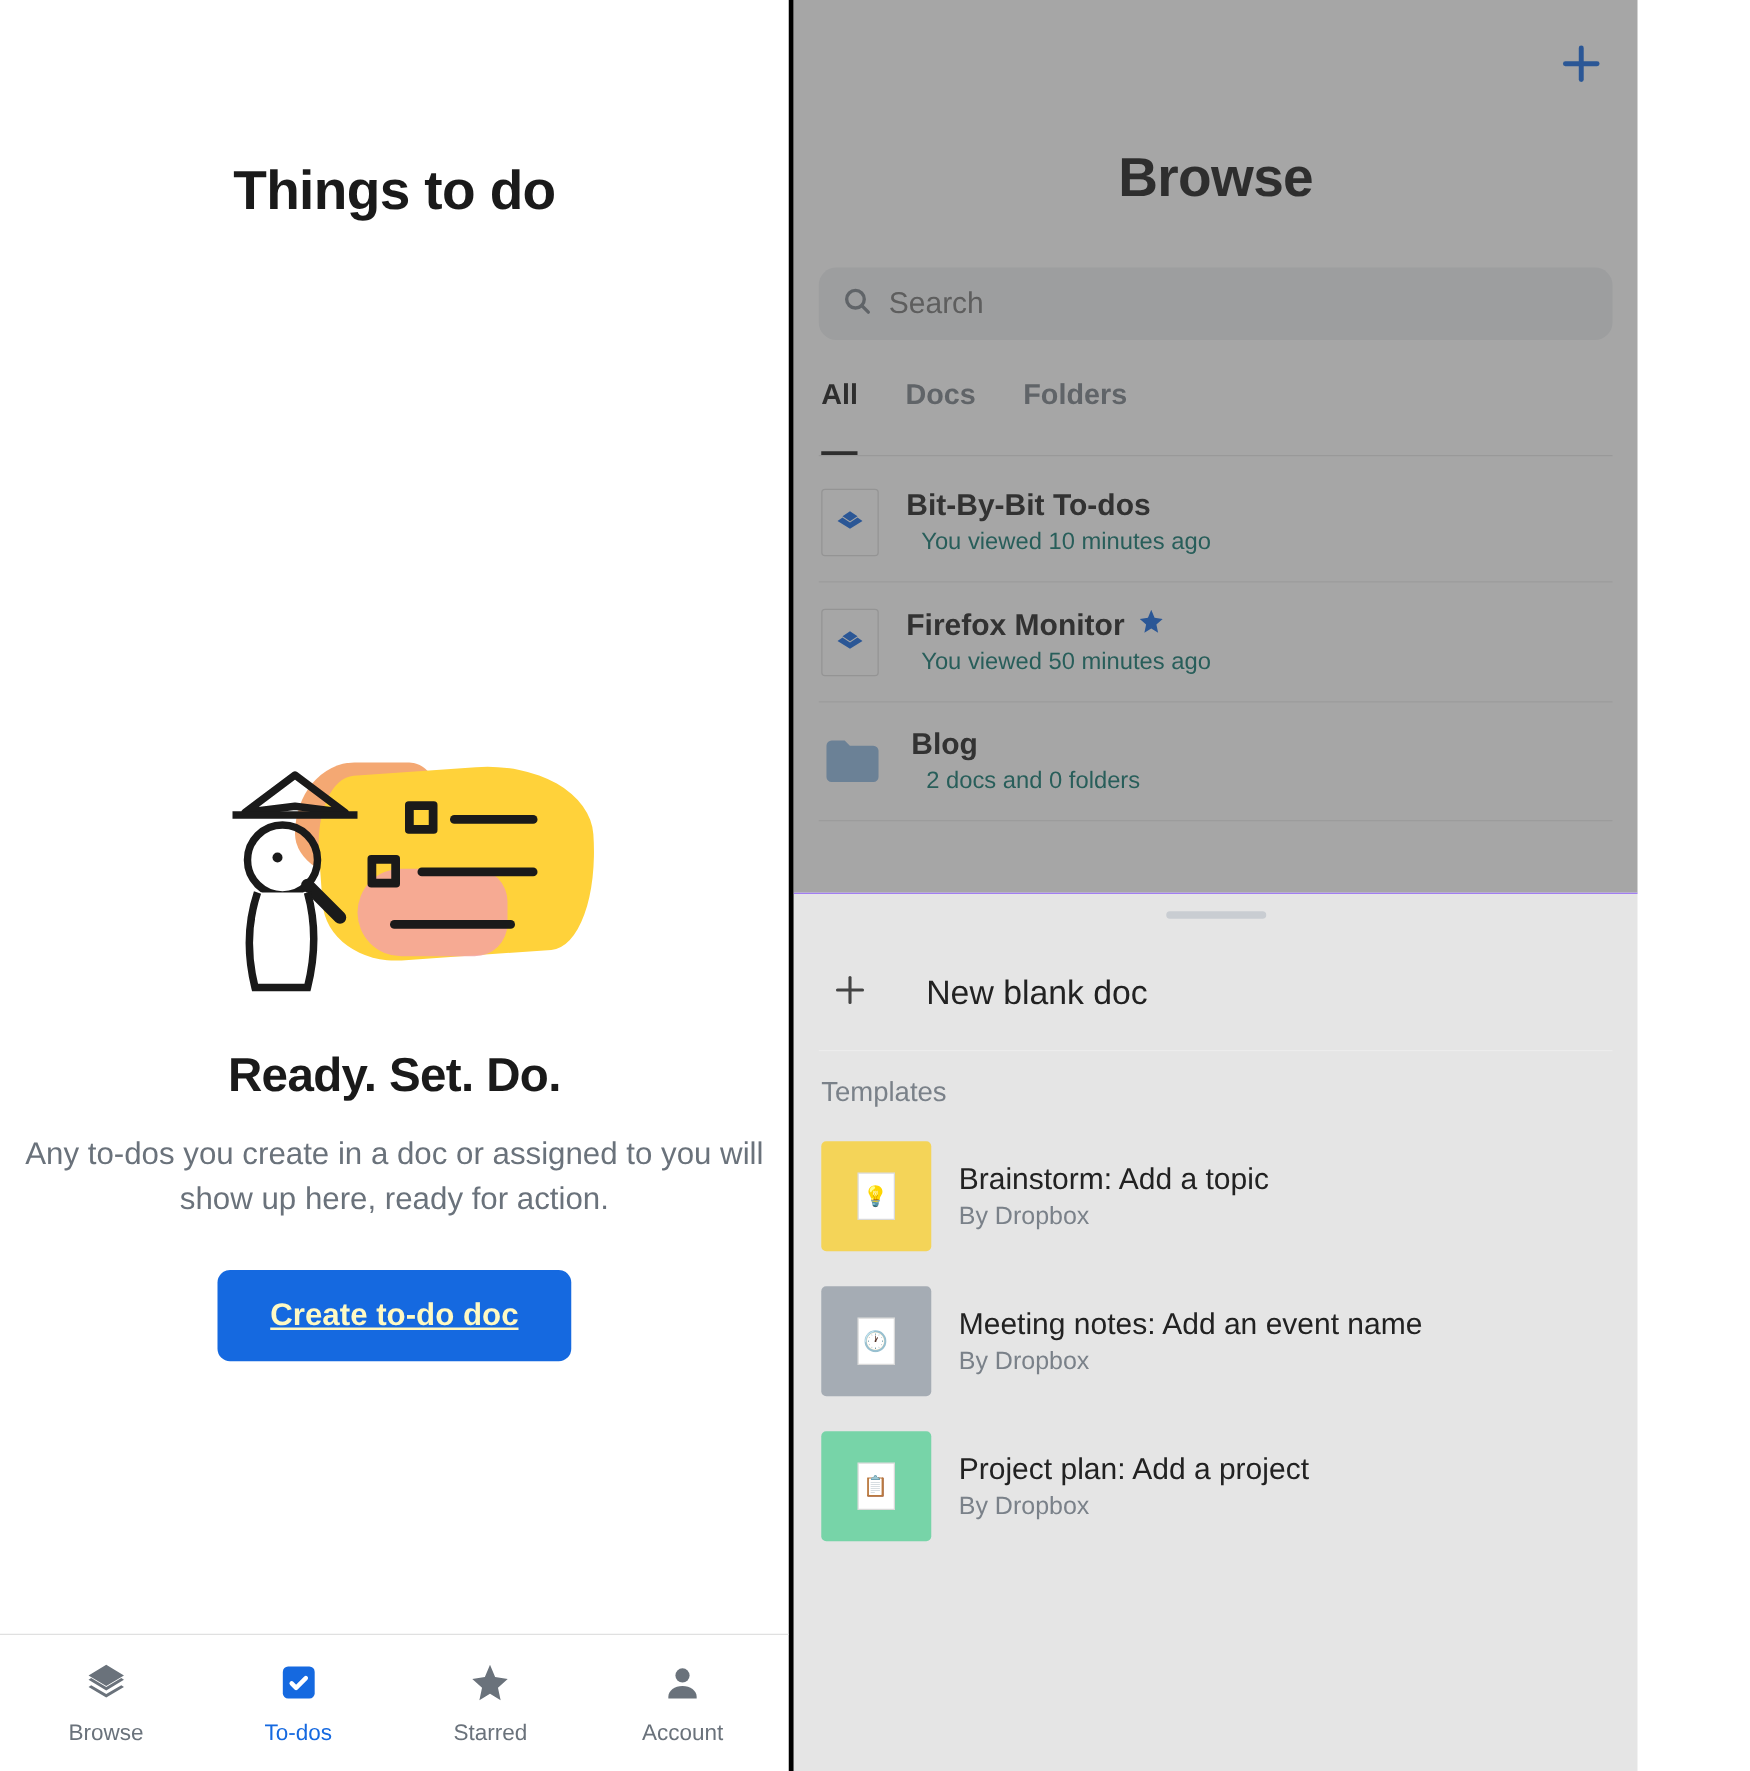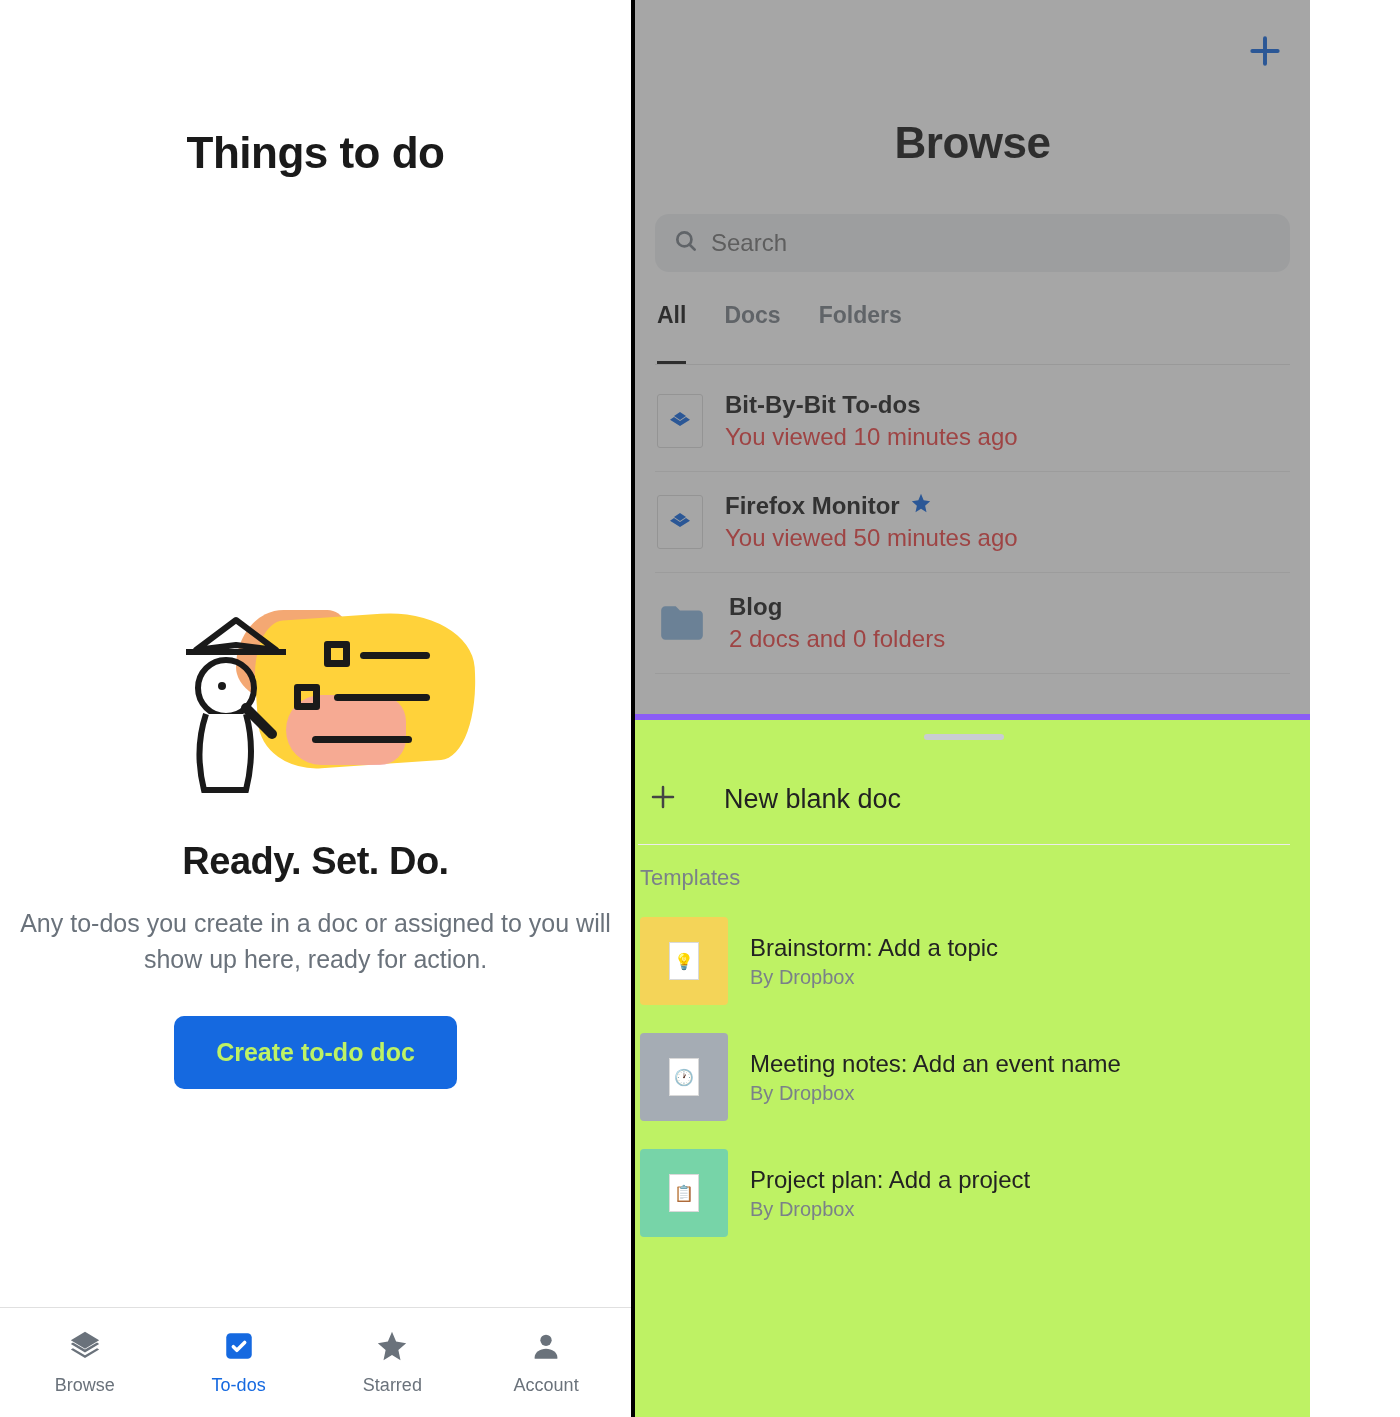--- a/index.html
+++ b/index.html
@@ -123,27 +123,28 @@
     font-size: 25px;
     color: #6a727b;
     text-align: center;
     max-width: 660px;
     margin-top: 22px;
     line-height: 1.45;
   }
   .cta-btn {
     margin-top: 38px;
     background: #1569e0;
-    color: #bef264;
+    color: #fef9c3;
     border: none;
     font-size: 25px;
     font-weight: 600;
     padding: 22px 42px;
     border-radius: 10px;
     cursor: pointer;
+    text-decoration: underline;
   }
 
   .bottom-nav {
     height: 110px;
     border-top: 1px solid #e0e0e0;
     display: flex;
     align-items: center;
     justify-content: space-around;
     padding: 0 8px;
   }
@@ -261,30 +262,30 @@
   .folder-thumb svg { width: 50px; height: 42px; color: #8fb8e0; }
   .doc-info { display: flex; flex-direction: column; gap: 4px; }
   .doc-name {
     font-size: 24px;
     font-weight: 700;
     color: #222;
     display: flex;
     align-items: center;
     gap: 10px;
   }
-  .doc-meta { font-size: 24px; color: #ef4444; }
+  .doc-meta { font-size: 19px; color: #0f766e; margin-left: 12px; }
   .star-icon { color: #1569e0; }
   .star-icon svg { width: 22px; height: 22px; }
 
   
   .sheet {
     flex: 1;
-    background: #bef264;
-    padding: 14px 20px 0 3px;
-    border-top: 6px solid #8b5cf6;
+    background: #e5e5e5;
+    padding: 14px 20px 0 20px;
+    border-top: 1px solid #8b5cf6;
   }
   .sheet-handle {
     width: 80px; height: 6px;
     background: #c9cdd2;
     border-radius: 3px;
     margin: 0 auto 24px auto;
   }
   .sheet-new {
     display: flex;
     align-items: center;

